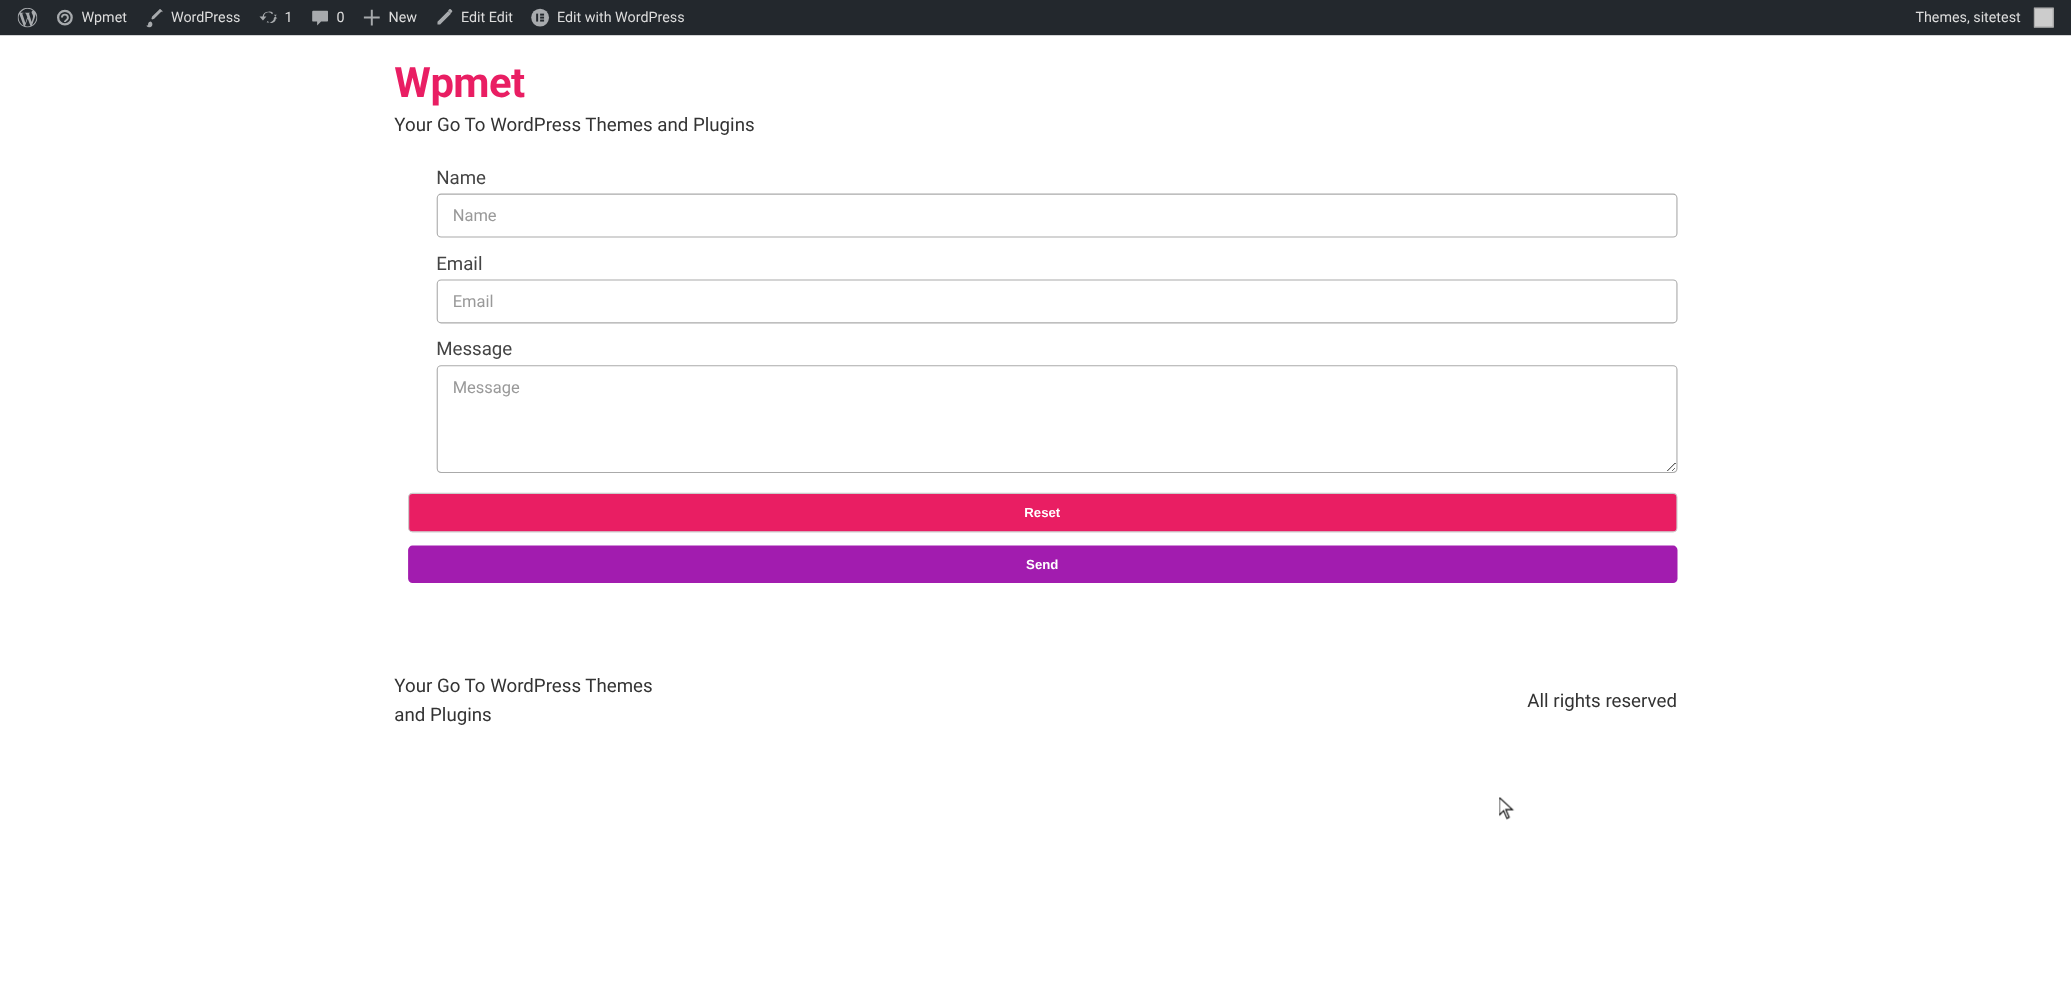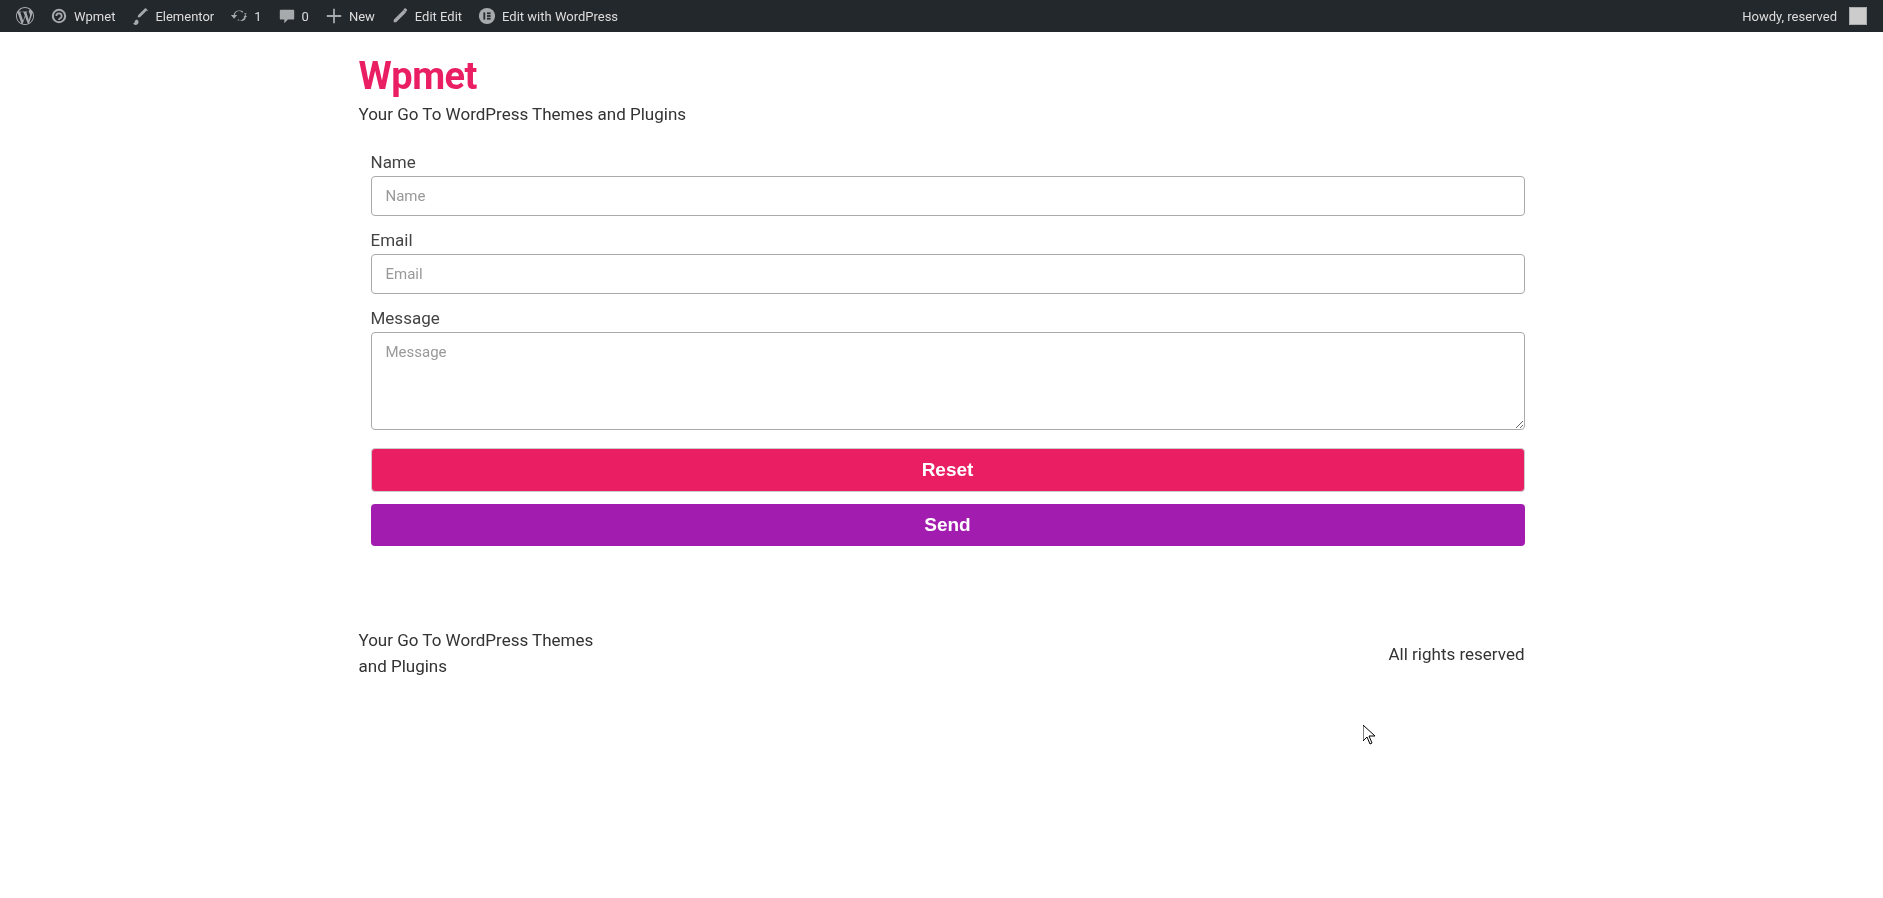--- a/index.html
+++ b/index.html
@@ -51,21 +51,21 @@
     .site-tagline {
       color: #333;
       font-size: 17px;
       margin-top: 6px;
     }
 
     .form-wrap {
       margin-top: 28px;
       padding-left: 12px;
     }
-    .form-group { margin-bottom: 14px; }
+    .form-group { margin-bottom: 14px; margin-left: 26px; }
     .form-label {
       color: #444;
       font-size: 17px;
       margin-bottom: 4px;
       display: block;
     }
     .form-control {
       width: 100%;
       border: 1px solid #aaa;
       border-radius: 4px;
@@ -78,21 +78,21 @@
     .form-control::placeholder { color: #999; }
     textarea.form-control {
       min-height: 98px;
       resize: both;
     }
     .btn {
       width: 100%;
       border: none;
       border-radius: 4px;
       padding: 10px 0;
-      font-size: 19px;
+      font-size: 12px;
       font-weight: 600;
       color: #fff;
       cursor: pointer;
       margin-bottom: 12px;
     }
     .btn-reset {
       background: #e91e63;
       border: 1px solid #ccc;
     }
     .btn-send {
@@ -136,21 +136,21 @@
           </svg>
       </span>
       <span>Wpmet</span>
     </div>
     <div class="admin-item">
       <span class="admin-icon">
         <svg viewBox="0 0 20 20">
             <path d="M18.3 3.2l-1.5-1.5c-.4-.4-1-.4-1.4 0L8.1 9l-.7 2.1.7.7 2.1-.7L17.5 3.8l.8.8c.4-.4.4-1 0-1.4zM7 14c-1.7 0-3 1.3-3 3 0 .5-.4 1-1 1-.3 0-.5-.1-.7-.2.4 1.3 1.5 2.2 2.9 2.2 1.8 0 3.2-1.4 3.2-3.2 0-1.5-1.1-2.8-2.4-2.8z"></path>
           </svg>
       </span>
-      <span>Elementor</span>
+      <span>WordPress</span>
     </div>
     <div class="admin-item">
       <span class="admin-icon">
         <svg viewBox="0 0 20 20">
             <path d="M10 4a6 6 0 00-5.9 5H1l3.5 4L8 9H5.5a4.5 4.5 0 018.2-2.5l1.1-1.1A6 6 0 0010 4zm8.5 3L15 11h2.5a4.5 4.5 0 01-8.2 2.5l-1.1 1.1A6 6 0 0015.9 11H19l-3.5-4z"></path>
           </svg>
       </span>
       <span>1</span>
     </div>
     <div class="admin-item">
@@ -185,21 +185,21 @@
             <rect x="10" y="6" width="4" height="2" fill="#23282d"></rect>
             <rect x="10" y="9" width="4" height="2" fill="#23282d"></rect>
             <rect x="10" y="12" width="4" height="2" fill="#23282d"></rect>
           </svg>
       </span>
       <span>Edit with WordPress</span>
     </div>
   </div>
   <div class="admin-right">
     <div class="admin-item">
-      <span>Howdy, reserved</span>
+      <span>Themes, sitetest</span>
       <span class="avatar-box"></span>
     </div>
   </div>
 </div>
 
 <div class="container">
   <div class="header">
     <h1 class="site-title">Wpmet</h1>
     <p class="site-tagline">Your Go To WordPress Themes and Plugins</p>
   </div>

